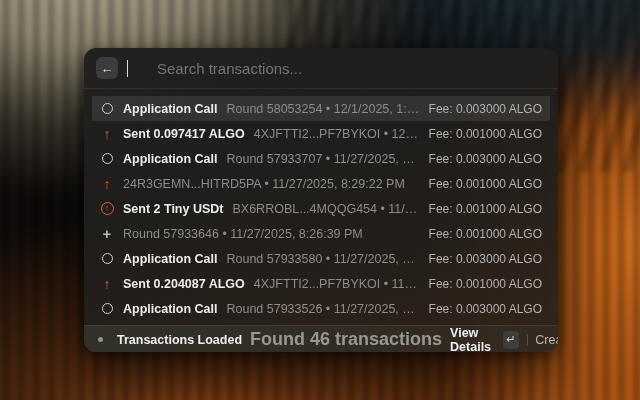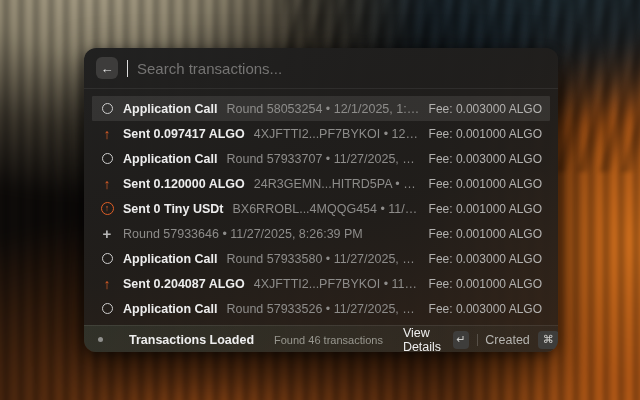--- a/index.html
+++ b/index.html
@@ -25,44 +25,44 @@
     background:linear-gradient(165deg, rgba(31,31,31,0.98) 0%, rgba(33,30,27,0.96) 55%, rgba(46,34,25,0.94) 100%);
     box-shadow:0 20px 45px rgba(0,0,0,0.6), 0 3px 12px rgba(0,0,0,0.45);
     display:flex;flex-direction:column;}
 
   .searchbar{height:40px;flex:0 0 40px;display:flex;align-items:center;padding:0 12px;gap:9px;
     border-bottom:1px solid rgba(255,255,255,0.07);}
   .back-btn{width:22px;height:22px;border-radius:6px;background:#3d3c3b;color:#e9e9e9;
     display:flex;align-items:center;justify-content:center;font-size:13px;line-height:1;cursor:pointer;flex:0 0 22px;}
   .caret{width:1px;height:17px;background:#dcdcdc;flex:0 0 1px;}
   .search-input{flex:1;background:transparent;border:none;outline:none;color:#e8e8e8;
-    font-size:15px;font-family:"Liberation Sans",sans-serif;padding:0;}
+    font-size:15px;font-family:"Liberation Sans",sans-serif;padding:0;margin-left:20px;}
   .search-input::placeholder{color:#757473;}
 
   .list{flex:1;padding:7px 8px 4px 8px;display:flex;flex-direction:column;}
   .row{height:25px;flex:0 0 25px;display:flex;align-items:center;gap:9px;padding:0 8px;border-radius:1px;cursor:pointer;}
   .row.selected{background:rgba(255,255,255,0.09);}
   .row .icon{width:14px;flex:0 0 14px;display:flex;align-items:center;justify-content:center;}
   .ic-circle{width:11px;height:11px;border:1.5px solid #cfcfcf;border-radius:50%;box-sizing:border-box;}
   .ic-arrow{color:#e05f26;font-size:14px;font-weight:700;line-height:1;}
   .ic-arrow-circle{width:13px;height:13px;border:1.5px solid #e05f26;border-radius:50%;box-sizing:border-box;
     display:flex;align-items:center;justify-content:center;color:#e05f26;font-size:9px;font-weight:700;line-height:1;}
   .ic-plus{color:#b7b7b7;font-size:15px;font-weight:600;line-height:1;}
   .row .title{color:#ededed;font-size:12.5px;font-weight:600;white-space:nowrap;}
   .row .subtitle{color:#8d8c8a;font-size:12.5px;white-space:nowrap;overflow:hidden;text-overflow:ellipsis;}
   .row .fee{margin-left:auto;color:#b2b1af;font-size:12px;white-space:nowrap;}
 
-  .footer{height:27px;flex:0 0 27px;display:flex;align-items:center;padding:0 10px;gap:20px;
+  .footer{height:27px;flex:0 0 27px;display:flex;align-items:center;padding:0 10px;gap:8px;
     border-top:1px solid rgba(255,255,255,0.08);
     background:linear-gradient(to right, rgba(66,76,62,0.40), rgba(56,50,42,0.35));}
   .status-dot{width:5px;height:5px;border-radius:50%;background:#8f8f8c;flex:0 0 5px;margin:0 6px 0 4px;}
   .status-title{color:#eeeeee;font-size:12.5px;font-weight:600;white-space:nowrap;}
-  .status-sub{color:#98978f;font-size:11px;white-space:nowrap;}
+  .status-sub{color:#98978f;font-size:18px;white-space:nowrap;font-weight:bold;}
   .footer-right{margin-left:auto;display:flex;align-items:center;gap:8px;}
-  .action-label{color:#eeeeee;font-size:12.5px;font-weight:400;cursor:pointer;}
+  .action-label{color:#eeeeee;font-size:12.5px;font-weight:700;cursor:pointer;}
   .action-label.secondary{color:#b5b4b0;font-weight:400;}
   .keycap{min-width:14px;height:18px;padding:0 5px;border-radius:4px;background:#3e3d3b;color:#cfcecb;
     font-size:11px;display:flex;align-items:center;justify-content:center;box-sizing:border-box;}
   .footer-sep{width:1px;height:12px;background:rgba(255,255,255,0.18);}
   .keys{display:flex;gap:4px;}
 </style>
 </head>
 <body>
 
 <div class="screen">
@@ -105,30 +105,29 @@
           </span>
         <span class="title">Application Call</span>
         <span class="subtitle">Round 57933707 • 11/27/2025, 8:29:22 PM</span>
         <span class="fee">Fee: 0.003000 ALGO</span>
       </div>
 
       <div class="row">
         <span class="icon">
             <span class="glyph ic-arrow">↑</span>
           </span>
-        <span class="title">Sent 0.120000 ALGO</span>
         <span class="subtitle">24R3GEMN...HITRD5PA • 11/27/2025, 8:29:22 PM</span>
         <span class="fee">Fee: 0.001000 ALGO</span>
       </div>
 
       <div class="row">
         <span class="icon">
             <span class="glyph ic-arrow-circle">↑</span>
           </span>
-        <span class="title">Sent 0 Tiny USDt</span>
+        <span class="title">Sent 2 Tiny USDt</span>
         <span class="subtitle">BX6RROBL...4MQQG454 • 11/27/2025, 8:29:16 PM</span>
         <span class="fee">Fee: 0.001000 ALGO</span>
       </div>
 
       <div class="row">
         <span class="icon">
             <span class="glyph ic-plus">+</span>
           </span>
         <span class="subtitle">Round 57933646 • 11/27/2025, 8:26:39 PM</span>
         <span class="fee">Fee: 0.001000 ALGO</span>

